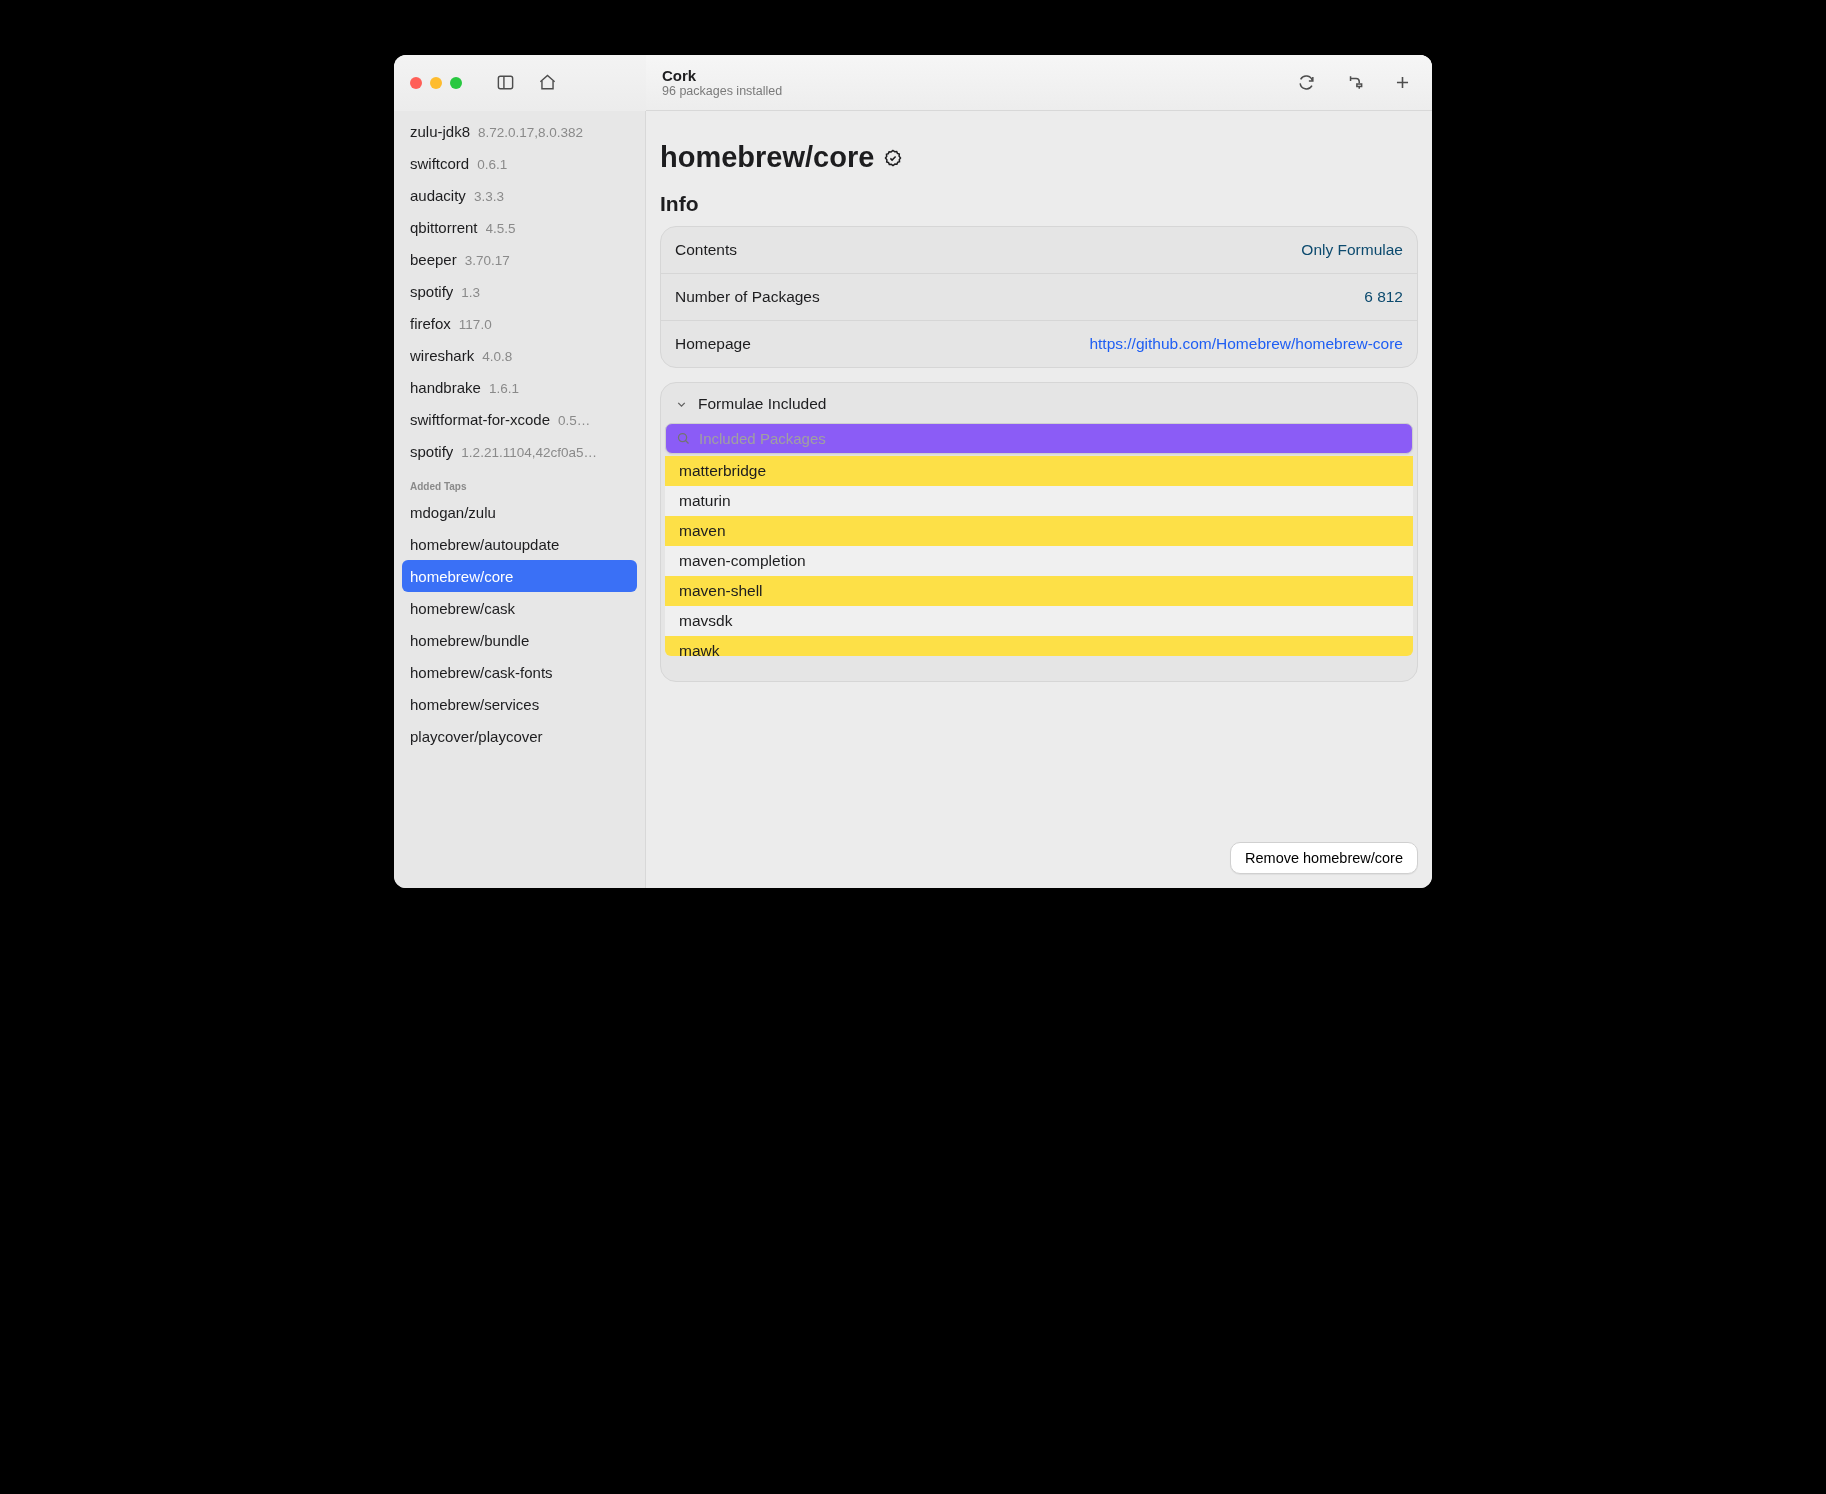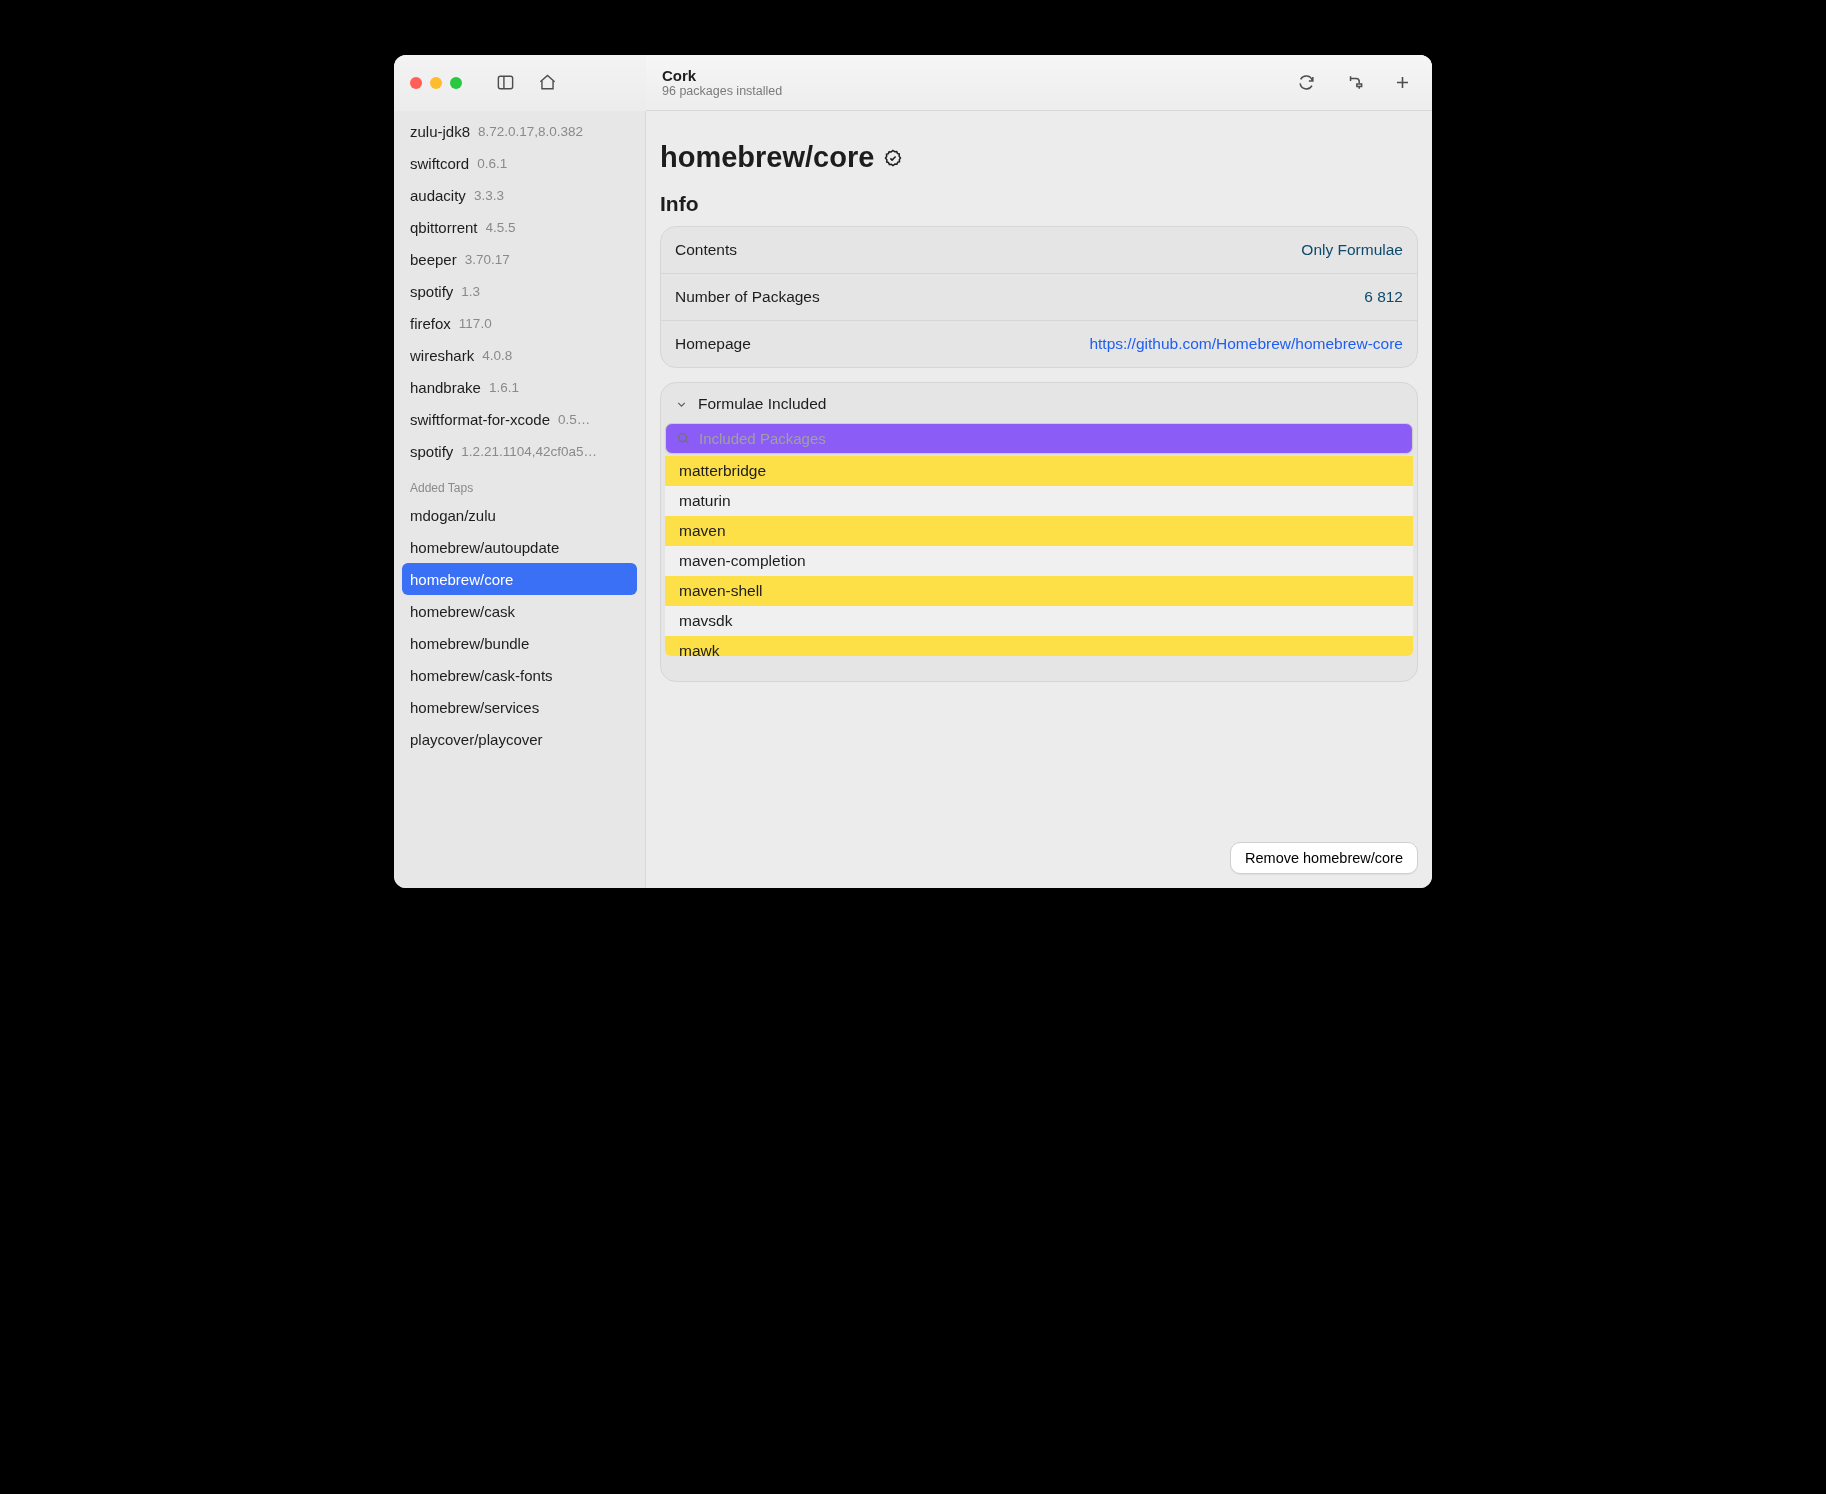--- a/index.html
+++ b/index.html
@@ -68,30 +68,30 @@
   .tb-actions .tb-btn { width:28px; }
   .body { flex:1; display:flex; min-height:0; }
   .sidebar {
     width: 252px; flex:0 0 252px;
     background:#e7e7e7;
     overflow-y:auto;
     padding: 4px 8px 12px 8px;
     border-right:1px solid #d8d8d8;
   }
   .side-row {
-    display:flex; align-items:center;
+    display:flex; align-items:flex-end;
     padding: 7.5px 8px;
     border-radius:6px;
     gap:8px;
     white-space:nowrap;
     overflow:hidden;
   }
   .side-row .nm { font-size:15px; color:#1d1d1f; overflow:hidden; text-overflow:ellipsis; }
   .side-row .ver { font-size:13.5px; color:#8a8a8a; overflow:hidden; text-overflow:ellipsis; }
-  .side-head { font-size:12px; font-weight:400; color:#8a8a8a; padding:14px 8px 4px 8px; }
+  .side-head { font-size:10px; font-weight:700; color:#8a8a8a; padding:14px 8px 4px 8px; }
   .side-row.selected { background:#3a70f6; }
   .side-row.selected .nm { color:#fff; }
   .main {
     flex:1; min-width:0;
     background:#ececec;
     overflow-y:auto;
     position:relative;
   }
   .main-inner { padding: 30px 14px 70px 14px; }
   .page-title { font-size:29px; font-weight:700; display:flex; align-items:center; gap:10px; }

